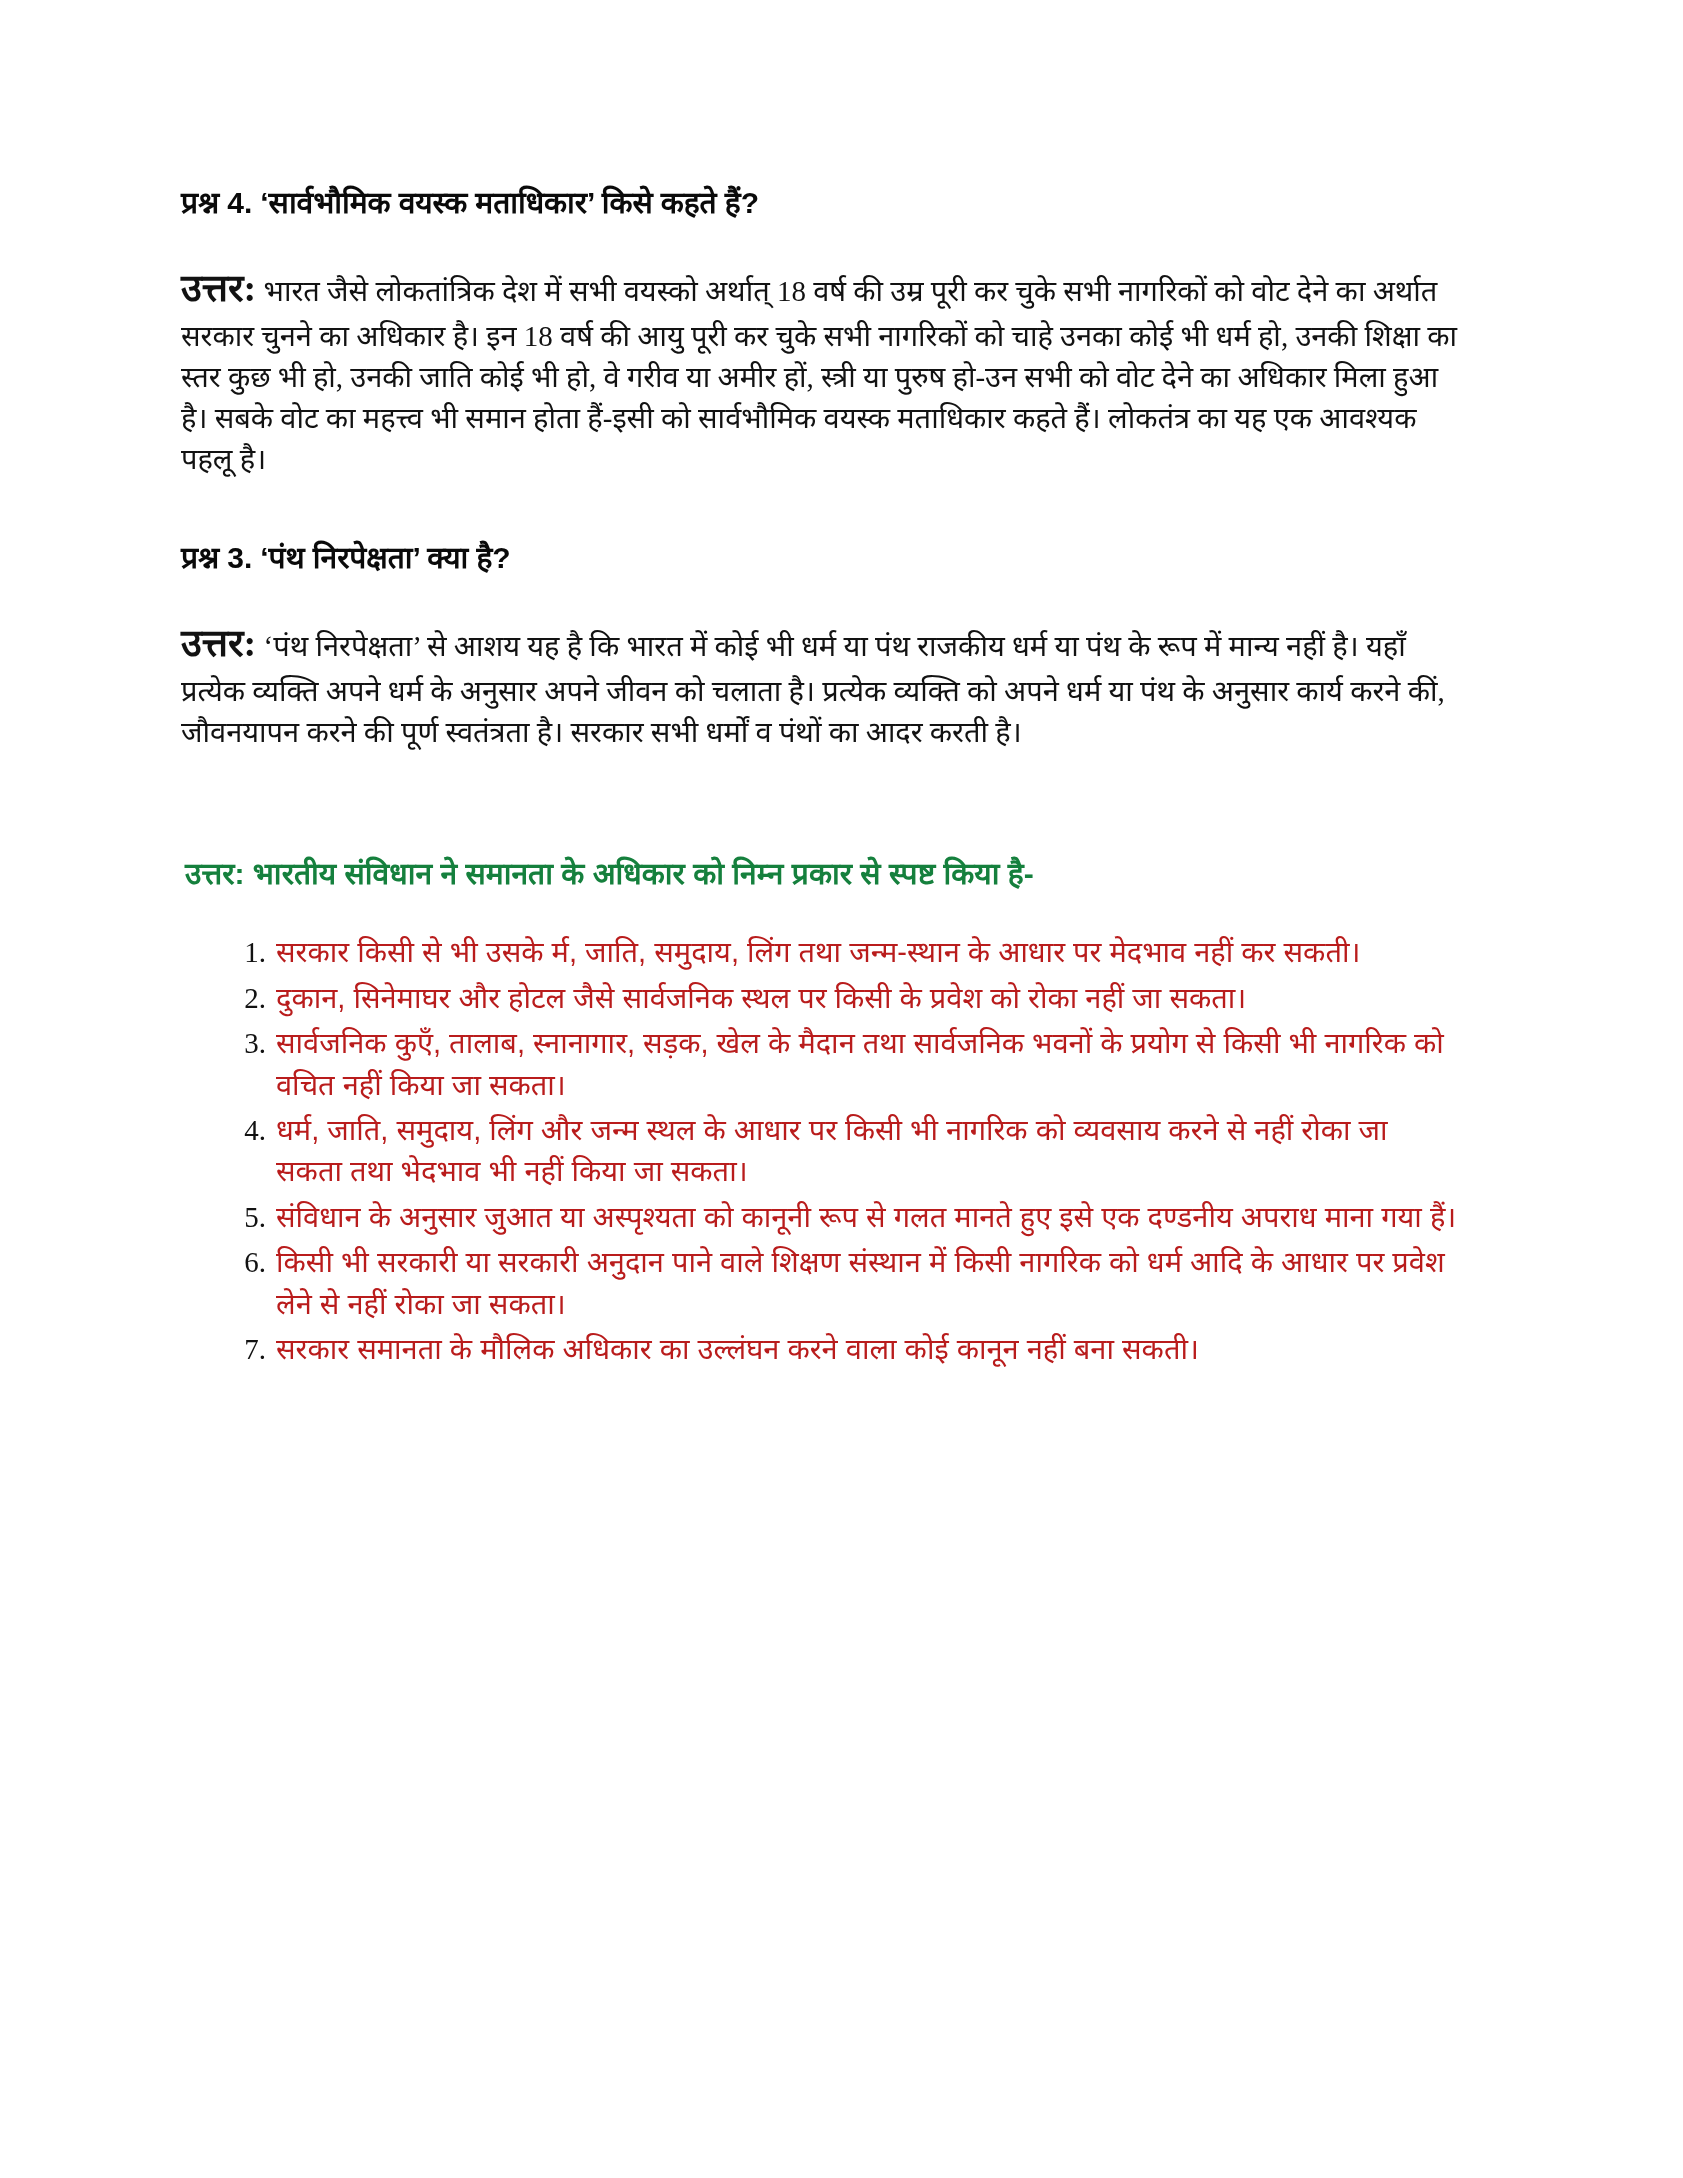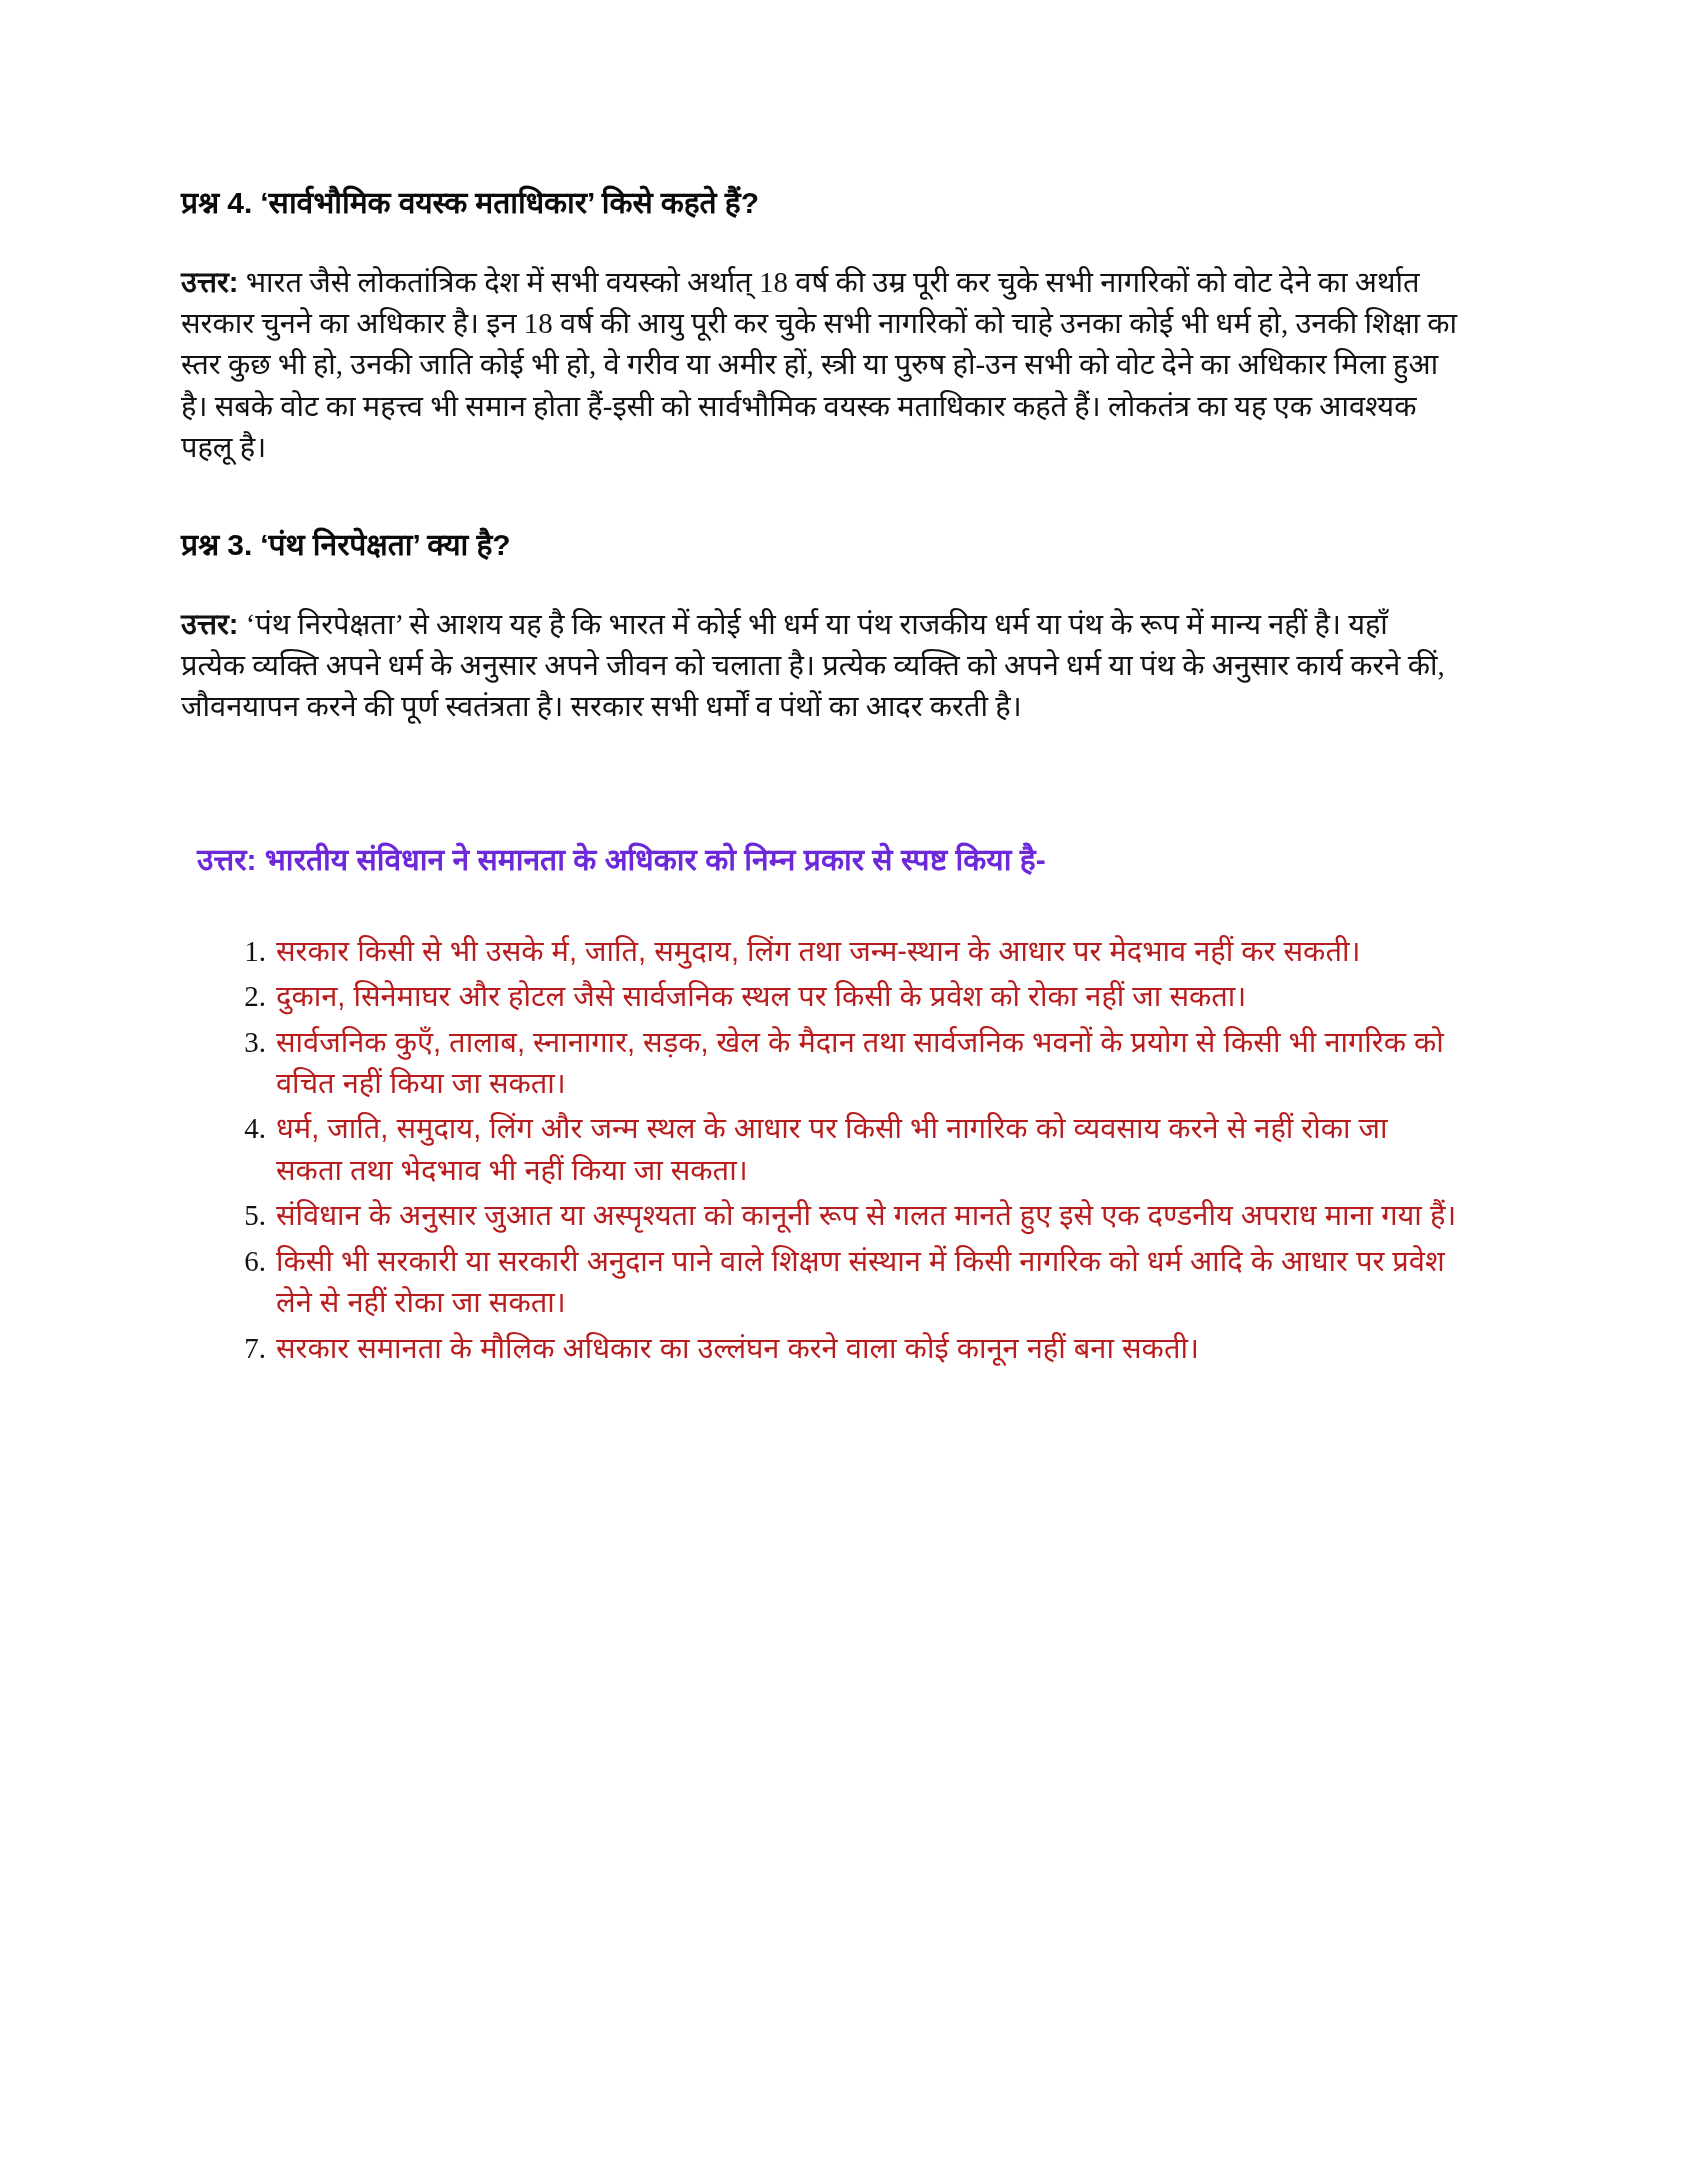--- a/index.html
+++ b/index.html
@@ -42,31 +42,31 @@
   
   .answer {
     font-family: "Liberation Serif", "DejaVu Serif", serif;
     font-size: 29px;
     line-height: 1.42;
     margin: 0;
     text-align: left;
     color: #121212;
   }
   .answer .lead {
-    font-family: Liberation Sans, sans-serif;
+    font-family: Liberation Serif, serif;
     font-weight: bold;
-    font-size: 29px;
+    font-size: 38px;
   }
   .answer-bold {
     font-family: "Liberation Sans", "DejaVu Sans", sans-serif;
     font-weight: bold;
     font-size: 30px;
     line-height: 1.34;
-    margin: 16px;
-    color: #6d28d9;
+    margin: 4px;
+    color: #15803d;
   }
 
   
   .gap-after-q   { height: 40px; }
   .gap-after-a   { height: 57px; }
   .gap-q6-intro  { height: 40px; }
   .gap-before-list { height: 34px; }
 
   
   ol.rights-list {

